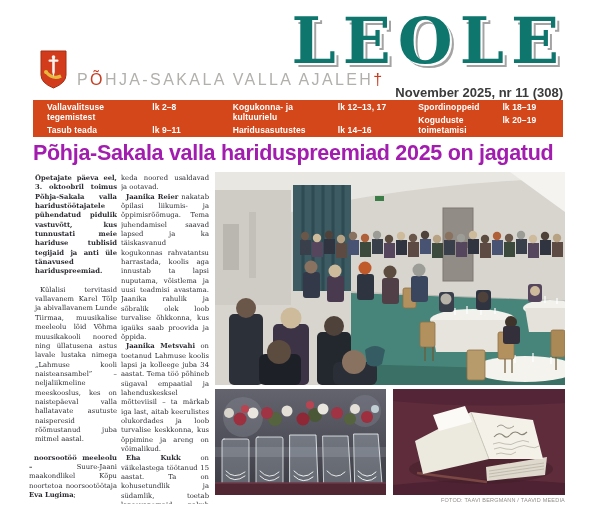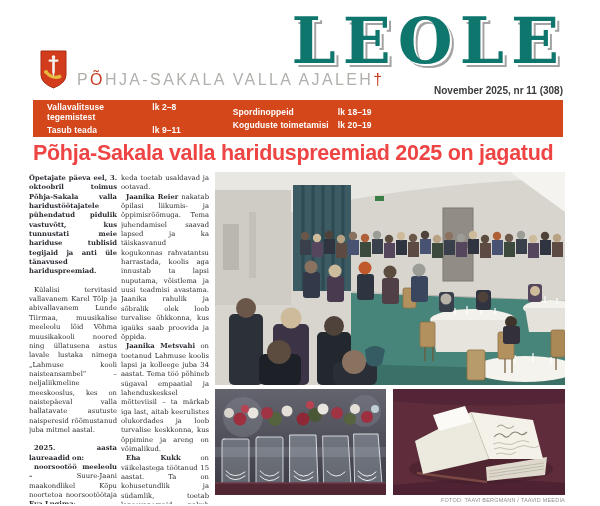--- a/index.html
+++ b/index.html
@@ -7,42 +7,42 @@
         font-family:"Liberation Sans",sans-serif;}
 
   
   .crest{position:absolute;left:40px;top:50px;width:27px;height:39px;}
   .subtitle{position:absolute;left:77px;top:71px;font-size:16px;font-weight:normal;
             letter-spacing:2.4px;color:#b2b0ac;white-space:nowrap;}
   .subtitle .red{color:#c63d22;}
   .logo{position:absolute;right:34px;top:10px;font-family:"DejaVu Serif","Liberation Serif",serif;
         font-weight:bold;font-size:63px;line-height:1;color:#0f766e;letter-spacing:7px;
         text-shadow:2px 2px 0 #ffffff,4px 4px 0 #a3a3a3;}
-  .issue{position:absolute;right:37px;top:85px;font-size:10px;font-weight:bold;color:#3b3b3b;}
+  .issue{position:absolute;right:37px;top:85px;font-size:13px;font-weight:bold;color:#3b3b3b;}
 
   
   .index-bar{position:absolute;left:33px;top:100px;width:530px;height:37px;background:#d3471b;
              display:grid;grid-template-columns:1.25fr 1.25fr 1fr;column-gap:16px;
              padding:7px 9px 7px 14px;box-sizing:border-box;align-content:center;}
   .index-group{display:flex;flex-direction:column;justify-content:center;row-gap:3px;}
   .index-item{display:flex;color:#fff;font-size:8.5px;font-weight:bold;line-height:10px;
               letter-spacing:.1px;}
   .index-item .lbl{width:62%;}
   .index-item .pgs{width:38%;}
 
   
   .headline{position:absolute;left:33px;top:141px;width:532px;font-size:21.5px;font-weight:bold;
-            color:#ef4444;letter-spacing:-.3px;white-space:nowrap;}
+            color:#a21caf;letter-spacing:-.3px;white-space:nowrap;}
 
   
   .col{position:absolute;top:174px;width:88px;height:330px;overflow:hidden;
        font-family:"DejaVu Serif","Liberation Serif",serif;font-size:6.8px;line-height:9.35px;
        text-align:justify;color:#2c2c33;}
   .col p{margin:0;}
-  .col p.gap{margin-bottom:9px;}
+  .col p.gap{margin-bottom:9px;margin-left:6px;}
   .col p.ind{text-indent:5px;}
   .col .b{font-weight:bold;}
   .col1{left:29px;}
   .col2{left:121px;}
 
   
   .photo{position:absolute;overflow:hidden;}
   .photo svg{display:block;width:100%;height:100%;}
   .photo-main{left:215px;top:172px;width:350px;height:213px;}
   .photo-awards{left:215px;top:389px;width:171px;height:106px;}
@@ -76,42 +76,51 @@
         <span class="lbl">Vallavalitsuse tegemistest</span>
         <span class="pgs">lk 2–8</span>
       </div>
       <div class="index-item">
         <span class="lbl">Tasub teada</span>
         <span class="pgs">lk 9–11</span>
       </div>
     </div>
     <div class="index-group">
       <div class="index-item">
+        <span class="lbl">Kogukonna- ja kultuurielu</span>
+        <span class="pgs">lk 12–13, 17</span>
+      </div>
+      <div class="index-item">
+        <span class="lbl">Haridusasutustes</span>
+        <span class="pgs">lk 14–16</span>
+      </div>
+    </div>
+    <div class="index-group">
+      <div class="index-item">
         <span class="lbl">Spordinoppeid</span>
         <span class="pgs">lk 18–19</span>
       </div>
       <div class="index-item">
         <span class="lbl">Koguduste toimetamisi</span>
         <span class="pgs">lk 20–19</span>
       </div>
     </div>
   </div>
 
   <div class="headline">Põhja-Sakala valla hariduspreemiad 2025 on jagatud</div>
 
   <div class="col col1">
     <p class="b gap">Õpetajate päeva eel, 3. oktoobril toimus Põhja-Sakala valla haridustöötajatele pühendatud pidulik vastuvõtt, kus tunnustati meie hariduse tublisid tegijaid ja anti üle tänavused hariduspreemiad.</p>
     <p class="ind gap">Külalisi tervitasid vallavanem Karel Tõlp ja abivallavanem Lunde Tiirmaa, muusikalise meeleolu lõid Võhma muusikakooli noored ning üllatusena astus lavale lustaka nimega „Lahmuse kooli naisteansambel” – neljaliikmeline meeskooslus, kes on naistepäeval valla hallatavate asutuste naisperesid rõõmustanud juba mitmel aastal.</p>
-    <p class="b ind">2025. aasta laureaadid on:</p>
     <p class="ind"><span class="b">noorsootöö meeleolu –</span><span> Suure-Jaani maakondlikel Kõpu noortetoa noorsootöötaja </span><span class="b">Eva Lugima</span><span>;</span></p>
 
   </div>
 
   <div class="col col2">
-    <p>keda toetab usaldavad ja ootavad.</p>
+    <p>keda noored usaldavad ja ootavad.</p>
     <p class="ind"><span class="b">Jaanika Reier</span><span> nakatab õpilasi liikumis- ja õppimisrõõmuga. Tema juhendamisel saavad lapsed ja ka täiskasvanud kogukonnas rahvatantsu harrastada, koolis aga innustab ta lapsi nuputama, võistlema ja uusi teadmisi avastama. Jaanika rahulik ja sõbralik olek loob turvalise õhkkonna, kus igaüks saab proovida ja õppida.</span></p>
     <p class="ind"><span class="b">Jaanika Metsvahi</span><span> on toetanud Lahmuse koolis lapsi ja kolleege juba 34 aastat. Tema töö põhineb sügaval empaatial ja lahenduskesksel mõtteviisil – ta märkab iga last, aitab keerulistes olukordades ja loob turvalise keskkonna, kus õppimine ja areng on võimalikud.</span></p>
     <p class="ind"><span class="b">Eha Kukk</span><span> on väikelastega töötanud 15 aastat. Ta on kohusetundlik ja südamlik, toetab lapsevanemaid, pakub lastele põnevaid õppekäike ja õpetab märkama loodust enda ümber. Eha on ka uuenduste tooja – näiteks on ta toonud lasteaeda Toidukooli projekti ning osaleb aktiivselt maakondlikel koolitustel ja aine-</span></p>
   </div>
 
   <div class="photo photo-main">
     <svg viewBox="0 0 350 213" preserveAspectRatio="none">
       <rect width="350" height="213" fill="#d8d5cf"></rect>
       <path d="M0,62 Q140,14 350,6 L350,0 L0,0 Z" fill="#e9e7e2"></path>
       <polygon points="295,0 350,0 350,40" fill="#f4f3f0"></polygon>

